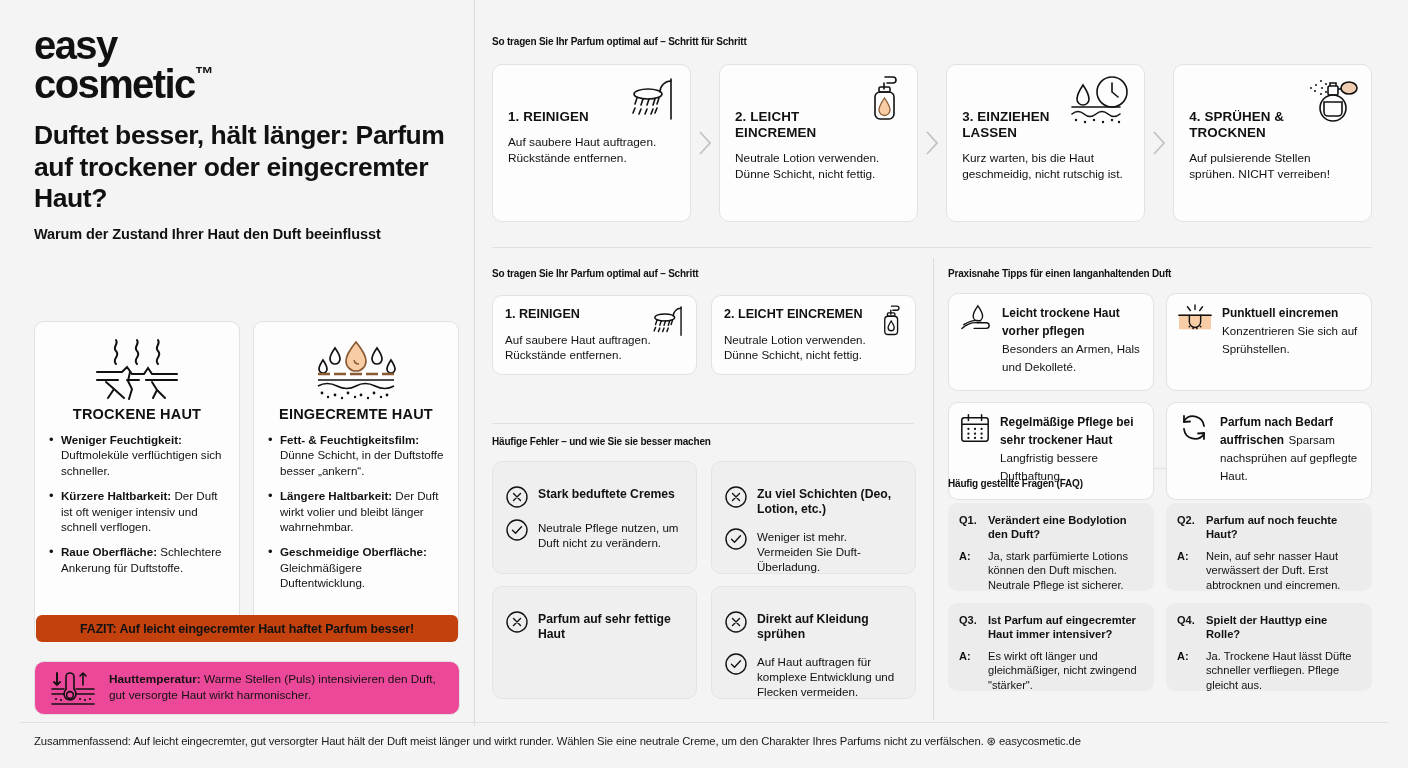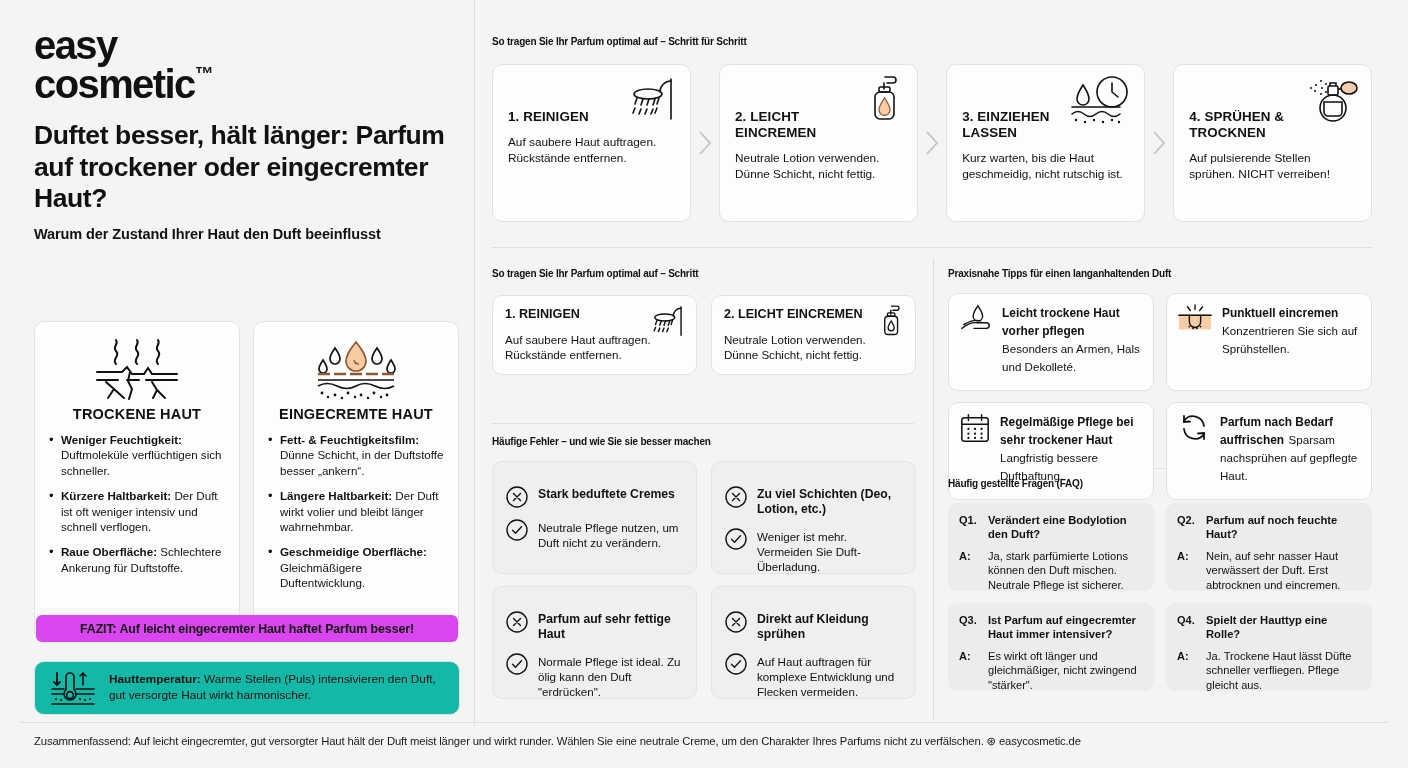--- a/index.html
+++ b/index.html
@@ -30,25 +30,25 @@
   .compare { position: absolute; left: 34px; top: 321px; width: 426px; display: flex; gap: 13px; }
   .ccard { width: 206px; height: 321px; background: #fdfdfd; border: 1px solid #e2e2e2; border-radius: 10px; padding: 14px 13px 10px 13px; }
   .cicon { height: 66px; display: flex; align-items: center; justify-content: center; }
   .ctitle { text-align: center; font-size: 14.5px; font-weight: 700; letter-spacing: 0.2px; margin-top: 4px; margin-bottom: 10px; }
   .clist { list-style: none; }
   .clist li { position: relative; padding-left: 13px; font-size: 11.6px; line-height: 1.33; margin-bottom: 10px; }
   .clist li:before { content: "•"; position: absolute; left: 1px; top: -1px; font-size: 13px; }
   .clist b { font-weight: 700; }
 
   .fazit { position: absolute; left: 36px; top: 615px; width: 422px; height: 27px;
-    background: #d946ef; border-radius: 6px; display: flex; align-items: center; justify-content: center;
+    background: #c2410c; border-radius: 6px; display: flex; align-items: center; justify-content: center;
     font-size: 12.4px; font-weight: 700; letter-spacing: -0.1px; }
 
   .temp-box { position: absolute; left: 34px; top: 661px; width: 426px; height: 54px;
-    background: #14b8a6; border: 1px solid #e2e2e2; border-radius: 10px; display: flex; align-items: center; gap: 12px; padding: 0 14px; }
+    background: #ec4899; border: 1px solid #e2e2e2; border-radius: 10px; display: flex; align-items: center; gap: 12px; padding: 0 14px; }
   .temp-text { font-size: 11.8px; line-height: 1.32; }
   .temp-text b { font-weight: 700; }
 
   
   .sec-title { font-size: 10px; font-weight: 800; letter-spacing: -0.2px; }
 
   .steps { position: absolute; left: 492px; top: 64px; width: 880px; display: flex; align-items: stretch; }
   .step { width: 203px; height: 158px; background: #fdfdfd; border: 1px solid #e2e2e2; border-radius: 10px; padding: 14px 15px; position: relative; }
   .step-num { font-size: 13.4px; font-weight: 800; letter-spacing: 0.1px; line-height: 1.2; margin-top: 30px; max-width: 120px; }
   .step-desc { font-size: 11.8px; line-height: 1.34; margin-top: 10px; }
@@ -388,29 +388,20 @@
       <div class="mistake">
         <div class="mline">
           <span>
               <svg width="24" height="24" viewBox="0 0 24 24">
                 <circle cx="12" cy="12" r="10" fill="none" stroke="#111" stroke-width="1.4"></circle>
                 <path d="M8.5 8.5 l7 7 M15.5 8.5 l-7 7" stroke="#111" stroke-width="1.4" stroke-linecap="round"></path>
               </svg>
             </span>
           <span class="mt">Parfum auf sehr fettige Haut</span>
         </div>
-        <div class="mline">
-          <span>
-              <svg width="24" height="24" viewBox="0 0 24 24">
-                <circle cx="12" cy="12" r="10" fill="none" stroke="#111" stroke-width="1.4"></circle>
-                <path d="M7.5 12.3 l3 3 l6 -6.5" fill="none" stroke="#111" stroke-width="1.4" stroke-linecap="round"></path>
-              </svg>
-            </span>
-          <span class="md">Normale Pflege ist ideal. Zu ölig kann den Duft "erdrücken".</span>
-        </div>
       </div>
 
       <div class="mistake">
         <div class="mline">
           <span>
               <svg width="24" height="24" viewBox="0 0 24 24">
                 <circle cx="12" cy="12" r="10" fill="none" stroke="#111" stroke-width="1.4"></circle>
                 <path d="M8.5 8.5 l7 7 M15.5 8.5 l-7 7" stroke="#111" stroke-width="1.4" stroke-linecap="round"></path>
               </svg>
             </span>

